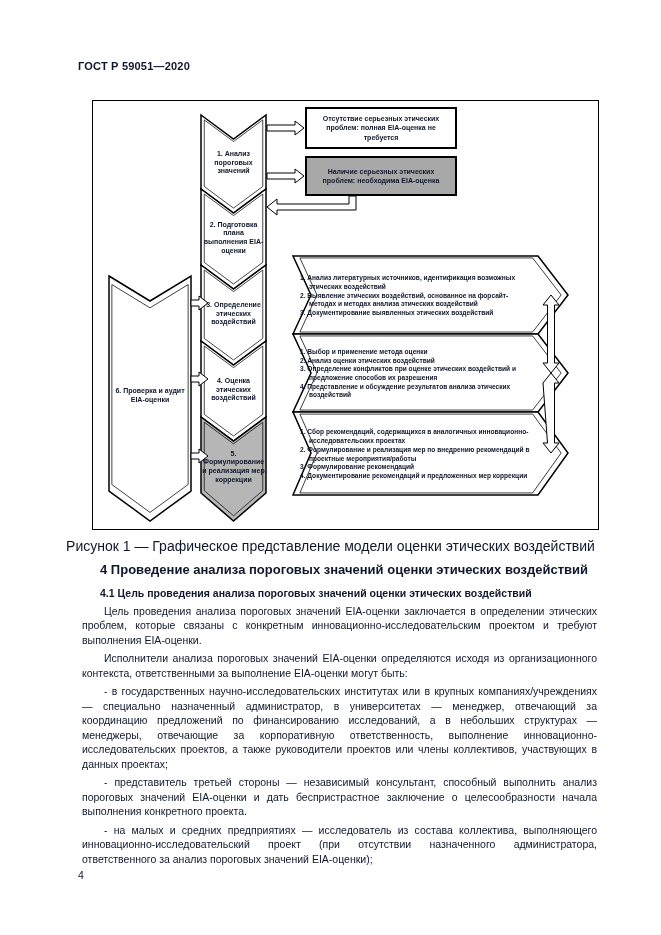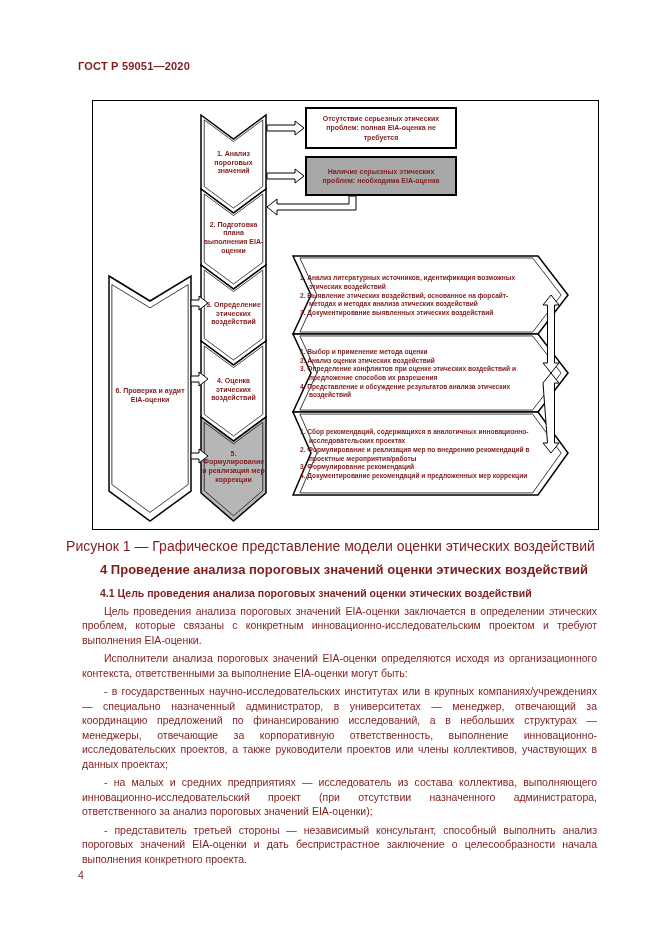--- a/index.html
+++ b/index.html
@@ -1,18 +1,18 @@
 <!DOCTYPE html>
 <html lang="ru"><head>
 <meta charset="utf-8">
 <style>
   html,body{margin:0;padding:0;background:#e8e8e8;}
   .page{
     position:relative;width:661px;height:935px;background:#ffffff;
-    font-family:"Liberation Sans",sans-serif;color:#7f1d1d;overflow:hidden;
+    font-family:"Liberation Sans",sans-serif;color:#0f172a;overflow:hidden;
     margin:0 auto;
   }
   .doc-header{
     position:absolute;left:78px;top:60px;font-size:11px;font-weight:bold;letter-spacing:.2px;
   }
   
   .diagram{
     position:absolute;left:92px;top:100px;width:507px;height:430px;
     border:1px solid #000;box-sizing:border-box;
   }
@@ -124,18 +124,18 @@
   </div>
 
   <div class="fig-caption">Рисунок 1 — Графическое представление модели оценки этических воздействий</div>
 
   <div class="textblock">
     <h1 class="sec-title">4 Проведение анализа пороговых значений оценки этических воздействий</h1>
     <h2 class="sub-title">4.1 Цель проведения анализа пороговых значений оценки этических воздействий</h2>
     <p class="para">Цель проведения анализа пороговых значений EIA-оценки заключается в определении этических проблем, которые связаны с конкретным инновационно-исследовательским проектом и требуют выполнения EIA-оценки.</p>
     <p class="para">Исполнители анализа пороговых значений EIA-оценки определяются исходя из организационного контекста, ответственными за выполнение EIA-оценки могут быть:</p>
     <p class="para">- в государственных научно-исследовательских институтах или в крупных компаниях/учреждениях — специально назначенный администратор, в университетах — менеджер, отвечающий за координацию предложений по финансированию исследований, а в небольших структурах — менеджеры, отвечающие за корпоративную ответственность, выполнение инновационно-исследовательских проектов, а также руководители проектов или члены коллективов, участвующих в данных проектах;</p>
+    <p class="para">- представитель третьей стороны — независимый консультант, способный выполнить анализ пороговых значений EIA-оценки и дать беспристрастное заключение о целесообразности начала выполнения конкретного проекта.</p>
     <p class="para">- на малых и средних предприятиях — исследователь из состава коллектива, выполняющего инновационно-исследовательский проект (при отсутствии назначенного администратора, ответственного за анализ пороговых значений EIA-оценки);</p>
-    <p class="para">- представитель третьей стороны — независимый консультант, способный выполнить анализ пороговых значений EIA-оценки и дать беспристрастное заключение о целесообразности начала выполнения конкретного проекта.</p>
   </div>
 
   <div class="page-number">4</div>
 </div>
 
 </body></html>

